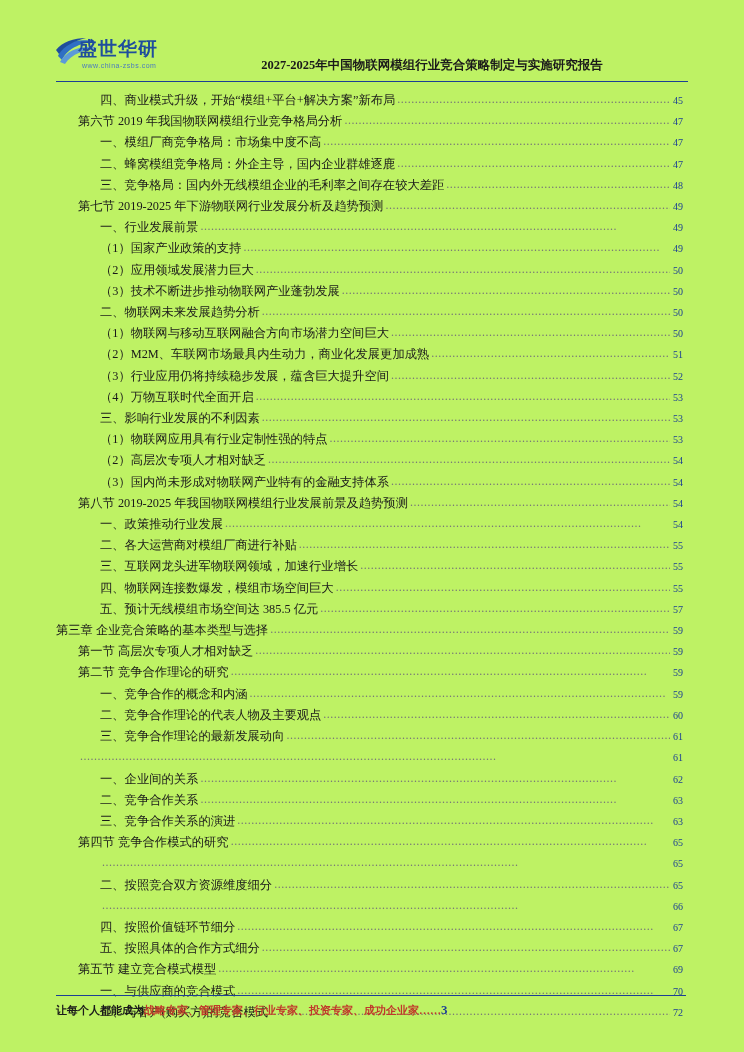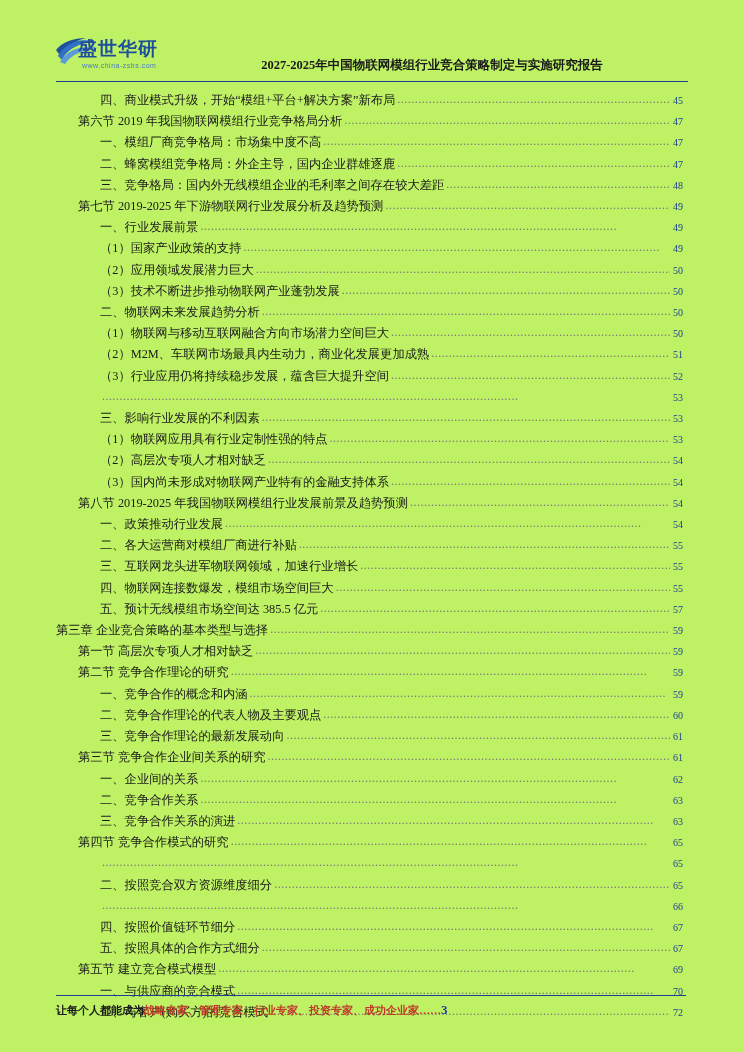--- a/index.html
+++ b/index.html
@@ -243,20 +243,21 @@
         <span class="label">（2）M2M、车联网市场最具内生动力，商业化发展更加成熟</span>
         <span class="dots">.......................................................................................................................</span>
         <span class="page-num">51</span>
       </div>
       <div class="toc-line lvl-sub">
         <span class="label">（3）行业应用仍将持续稳步发展，蕴含巨大提升空间</span>
         <span class="dots">.......................................................................................................................</span>
         <span class="page-num">52</span>
       </div>
       <div class="toc-line lvl-sub">
+        <span class="label">（4）万物互联时代全面开启</span>
         <span class="dots">.......................................................................................................................</span>
         <span class="page-num">53</span>
       </div>
       <div class="toc-line lvl-item">
         <span class="label">三、影响行业发展的不利因素</span>
         <span class="dots">.......................................................................................................................</span>
         <span class="page-num">53</span>
       </div>
       <div class="toc-line lvl-sub">
         <span class="label">（1）物联网应用具有行业定制性强的特点</span>
@@ -327,21 +328,20 @@
         <span class="label">二、竞争合作理论的代表人物及主要观点</span>
         <span class="dots">.......................................................................................................................</span>
         <span class="page-num">60</span>
       </div>
       <div class="toc-line lvl-item">
         <span class="label">三、竞争合作理论的最新发展动向</span>
         <span class="dots">.......................................................................................................................</span>
         <span class="page-num">61</span>
       </div>
       <div class="toc-line lvl-section">
-        <span class="label">第三节  竞争合作企业间关系的研究</span>
         <span class="dots">.......................................................................................................................</span>
         <span class="page-num">61</span>
       </div>
       <div class="toc-line lvl-item">
         <span class="label">一、企业间的关系</span>
         <span class="dots">.......................................................................................................................</span>
         <span class="page-num">62</span>
       </div>
       <div class="toc-line lvl-item">
         <span class="label">二、竞争合作关系</span>

